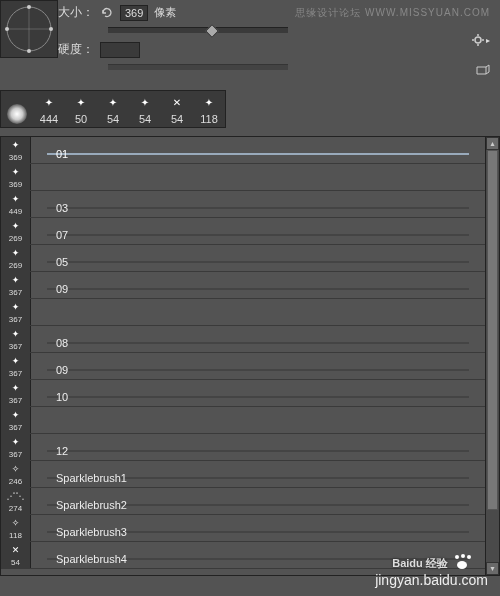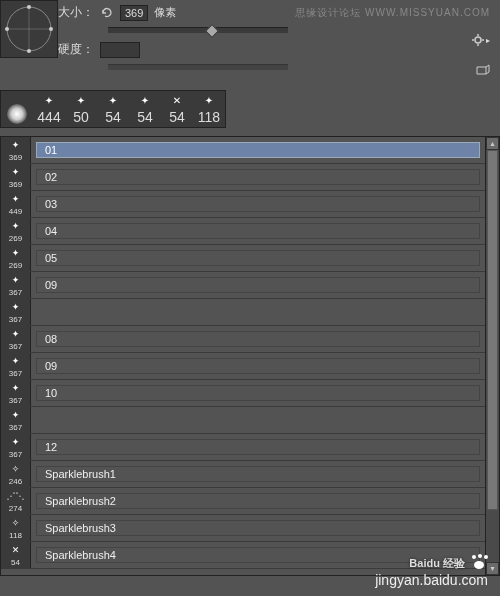--- a/index.html
+++ b/index.html
@@ -16,37 +16,37 @@
 .unit{color:#ddd}
 .slider-track{position:relative;height:6px;background:#3a3a3a;border-top:1px solid #222;width:180px;margin-left:50px;margin-top:-4px;margin-bottom:8px}
 .slider-thumb{position:absolute;top:-2px;width:10px;height:10px;background:#aaa;border:1px solid #222;transform:rotate(45deg)}
 .hard-swatch{width:40px;height:16px;background:#3a3a3a;border:1px solid #222}
 .top-right{position:absolute;top:6px;right:10px;display:flex;flex-direction:column;align-items:flex-end;gap:14px}
 .watermark-top{color:#888;font-size:10px;letter-spacing:1px}
 .gear-menu{display:flex;align-items:center;gap:2px;color:#ccc}
 .corner-icon{margin-top:4px}
 .thumb-row{display:flex;gap:2px;margin:12px 0 8px 0;background:#3a3a3a;border:1px solid #222;padding:1px;width:fit-content}
 .thumb{width:30px;height:34px;background:#3a3a3a;display:flex;flex-direction:column;align-items:center;justify-content:flex-end;padding-bottom:1px}
-.thumb .sz{color:#ddd;font-size:14px}
+.thumb .sz{color:#ddd;font-size:11px}
 .thumb-vis{width:100%;height:22px;display:flex;align-items:center;justify-content:center}
 .soft-circle{width:20px;height:20px;border-radius:50%;background:radial-gradient(circle,#fff 0%,#ccc 40%,#3a3a3a 80%)}
 .star-dot{color:#fff;font-size:10px}
 .list-wrap{border:1px solid #222;background:#535353;position:relative;height:440px;overflow:hidden}
 .scrollbar{position:absolute;right:0;top:0;bottom:0;width:14px;background:#4a4a4a;border-left:1px solid #222}
 .scroll-arrow{height:13px;background:#6a6a6a;border:1px solid #333;display:flex;align-items:center;justify-content:center;color:#ccc;font-size:8px}
 .scroll-track{position:absolute;top:13px;bottom:13px;left:0;right:0}
 .scroll-thumb{position:absolute;top:0;left:1px;right:1px;height:360px;background:#787878;border:1px solid #555}
 .list{position:absolute;left:0;right:14px;top:0}
 .row{display:flex;align-items:stretch;height:27px;border-bottom:1px solid #3a3a3a}
 .row-thumb{width:30px;background:#3a3a3a;border-right:1px solid #222;display:flex;flex-direction:column;align-items:center;justify-content:flex-end;padding-bottom:1px}
 .row-thumb .tv{height:16px;display:flex;align-items:center;justify-content:center;color:#fff;font-size:9px}
 .row-thumb .tn{font-size:8px;color:#ddd}
-.row-label{flex:1;background:#535353;display:flex;align-items:center;padding-left:8px;color:#eee;border:1px solid #444;margin:5px}
+.row-label{flex:1;background:#535353;display:flex;align-items:center;padding-left:8px;color:#eee;border:1px solid #444;margin:16px}
 .row.selected .row-label{background:#6d84a8;border:1px solid #9ab;color:#fff}
-.bottom-wm{position:absolute;right:12px;bottom:8px;text-align:right;pointer-events:none}
+.bottom-wm{position:absolute;right:12px;bottom:8px;text-align:center;pointer-events:none}
 .bottom-wm .l1{color:#fff;font-size:18px;font-weight:bold;text-shadow:0 0 3px rgba(0,0,0,.6)}
 .bottom-wm .l2{color:#eee;font-size:14px}
 .paw{display:inline-block;width:18px;height:14px;position:relative;vertical-align:-2px}
 .paw::before{content:"";position:absolute;width:10px;height:8px;background:#fff;border-radius:50%;bottom:0;left:4px}
 .paw::after{content:"";position:absolute;width:4px;height:4px;background:#fff;border-radius:50%;top:0;left:2px;box-shadow:6px -1px 0 #fff,12px 0 0 #fff}
 </style>
 </head>
 <body>
 
 <div class="panel">
@@ -158,35 +158,34 @@
             <div class="tv">✦</div>
             <div class="tn">369</div>
           </div>
           <div class="row-label">01</div>
         </div>
         <div class="row">
           <div class="row-thumb">
             <div class="tv">✦</div>
             <div class="tn">369</div>
           </div>
-          <div class="row-label">02</div>
         </div>
         <div class="row">
           <div class="row-thumb">
             <div class="tv">✦</div>
             <div class="tn">449</div>
           </div>
           <div class="row-label">03</div>
         </div>
         <div class="row">
           <div class="row-thumb">
             <div class="tv">✦</div>
             <div class="tn">269</div>
           </div>
-          <div class="row-label">04</div>
+          <div class="row-label">07</div>
         </div>
         <div class="row">
           <div class="row-thumb">
             <div class="tv">✦</div>
             <div class="tn">269</div>
           </div>
           <div class="row-label">05</div>
         </div>
         <div class="row">
           <div class="row-thumb">

